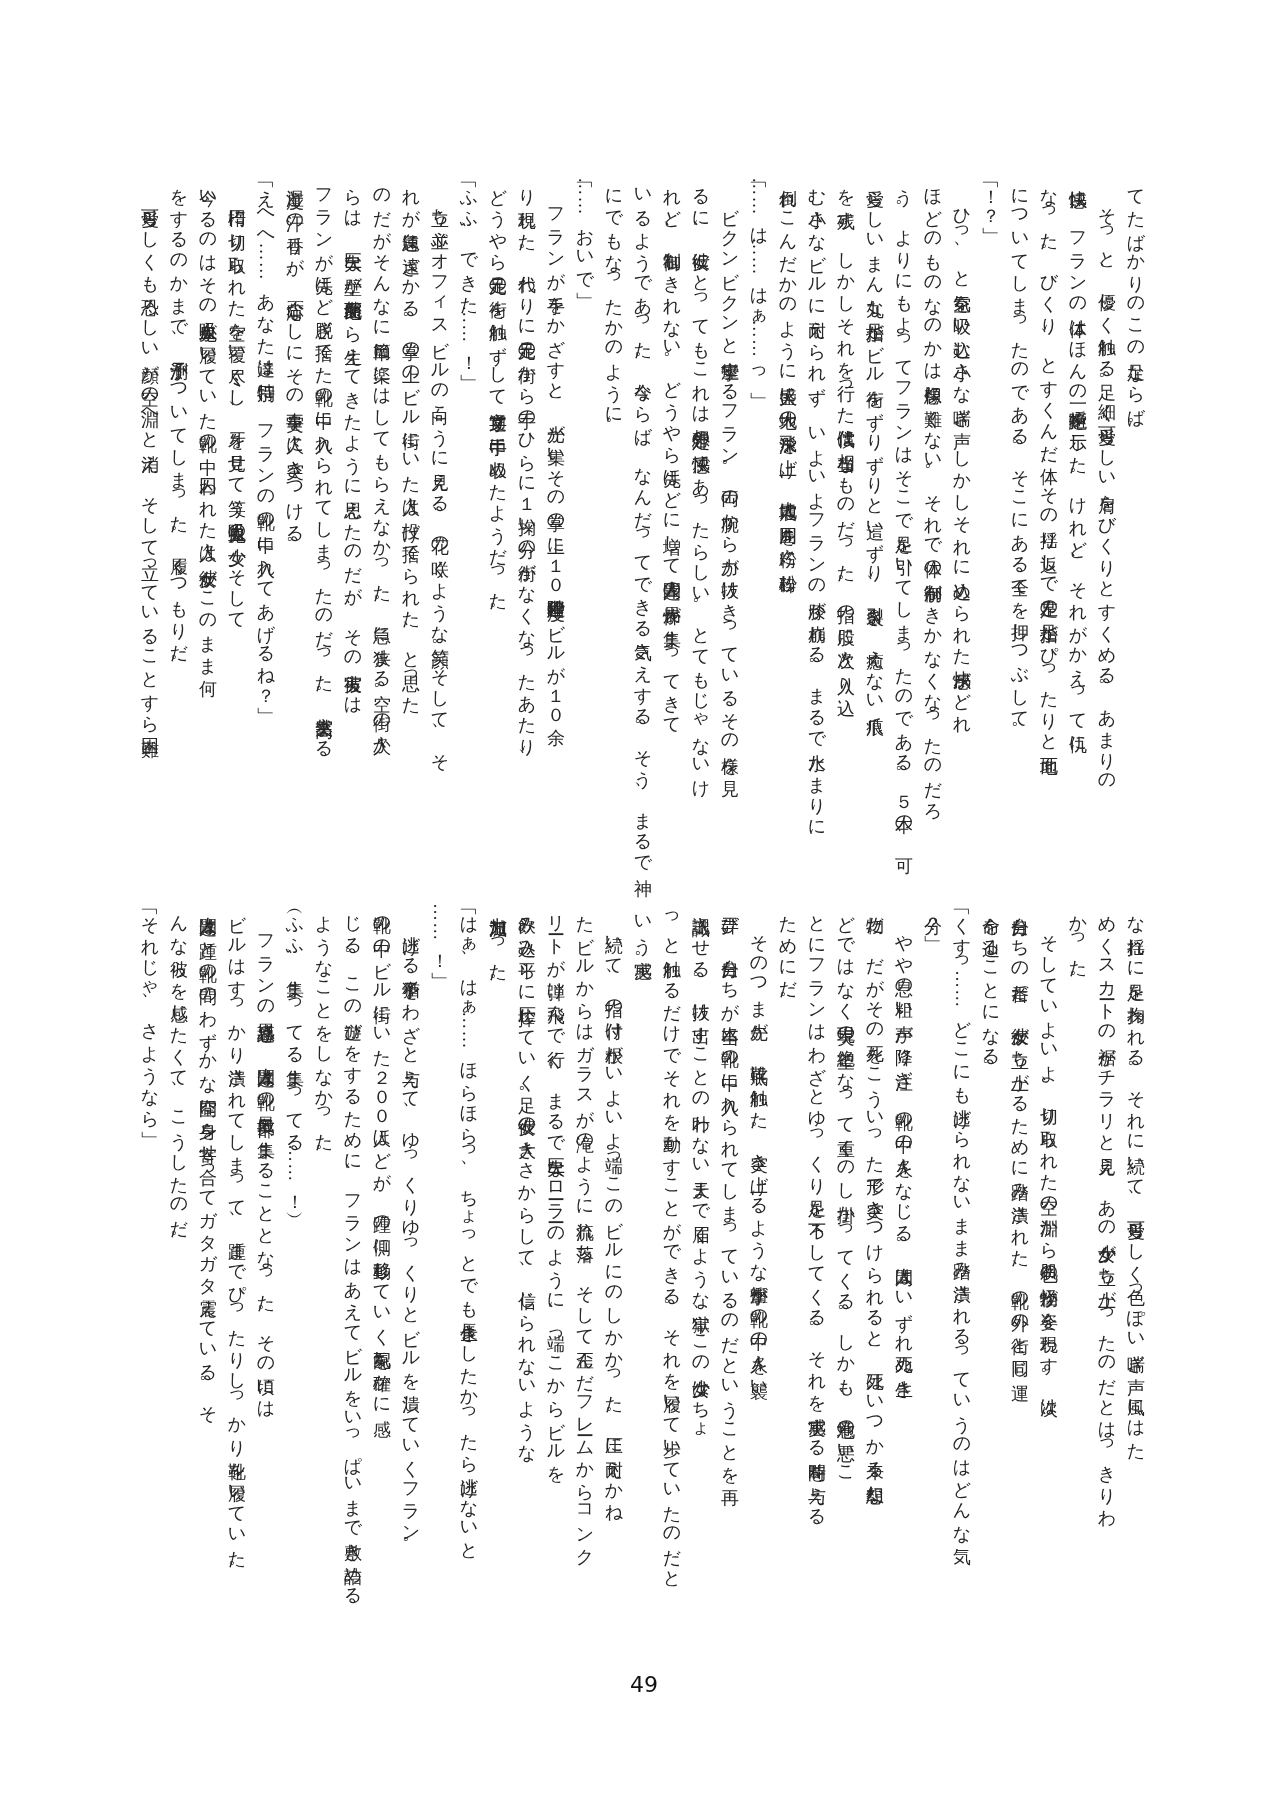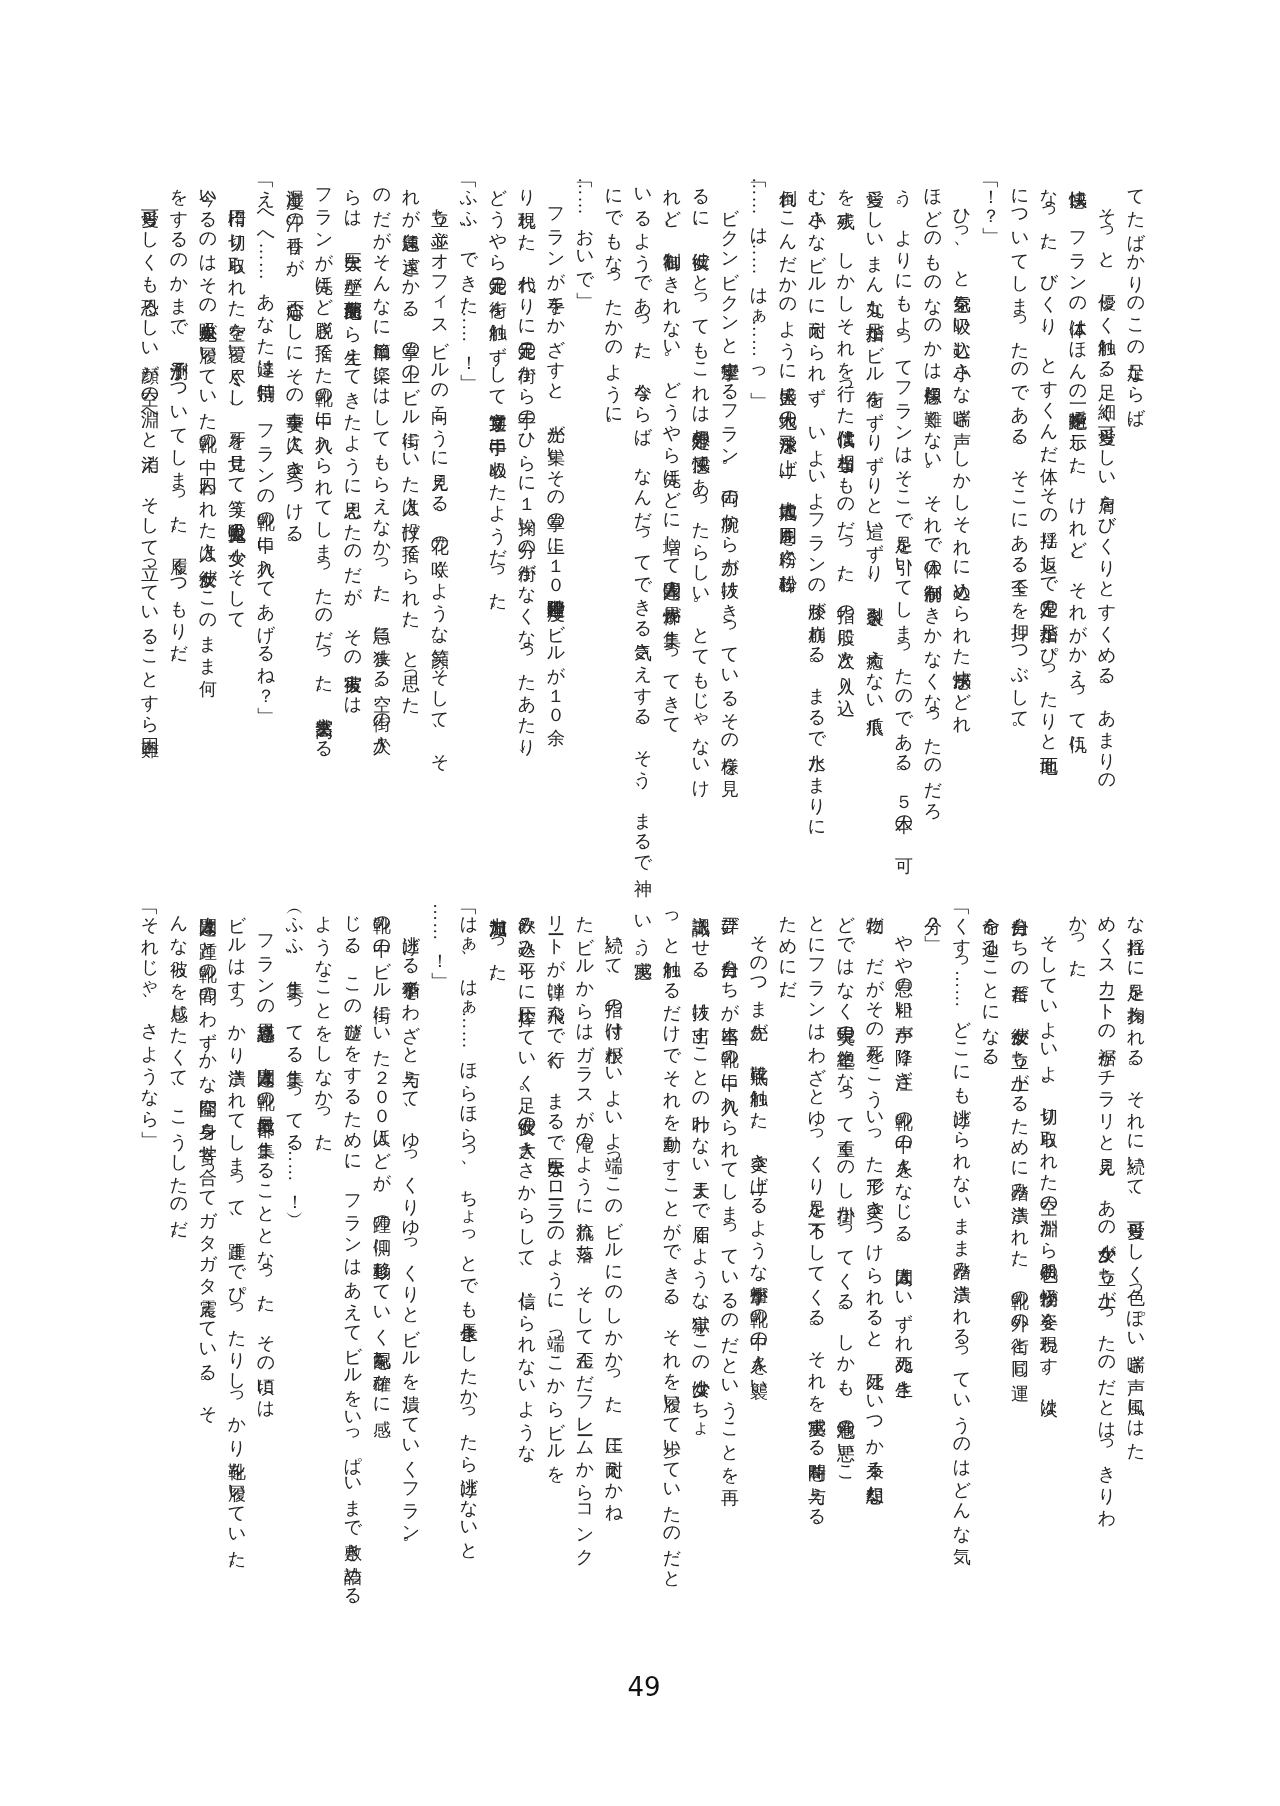--- a/index.html
+++ b/index.html
@@ -26,21 +26,21 @@
     font-family:"Liberation Serif","DejaVu Serif",serif;
     color:#262626;
     white-space:nowrap;
     font-weight:400;
   }
   .page-number{
     position:absolute;
     top:1672px;left:0;right:0;
     text-align:center;
     font-family:"DejaVu Sans","Liberation Sans",sans-serif;
-    font-size:26px;
+    font-size:22px;
     color:#111111;
     padding-left:8px;
   }
 </style>
 </head>
 <body>
 
 <div class="page">
 
   <div class="tblock tblock-top">

